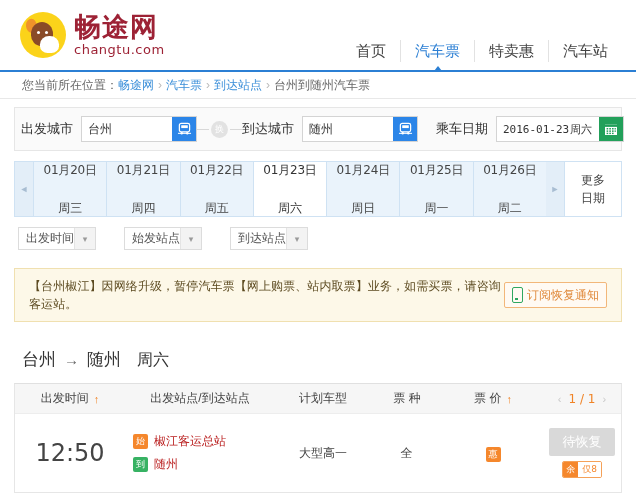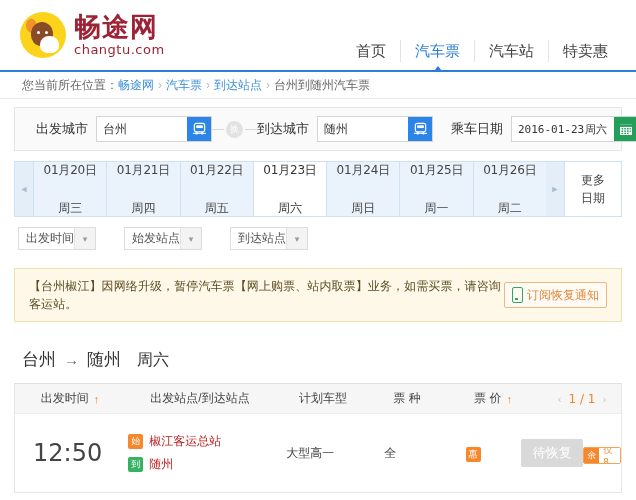--- a/index.html
+++ b/index.html
@@ -56,21 +56,21 @@
     border-bottom:1px solid #e8e8e8;background:#fff;white-space:nowrap;
   }
   .breadcrumb .bc-label{color:#666;}
   .breadcrumb .bc-link{color:#3b8fd9;cursor:pointer;}
   .breadcrumb .bc-sep{color:#bbb;margin:0 4px;}
   .breadcrumb .bc-current{color:#666;}
 
   
   .searchbar{
     margin:8px 14px 0 14px;height:44px;background:#fafafa;border:1px solid #e6e6e6;
-    display:flex;align-items:center;padding:0 21px;box-sizing:border-box;
+    display:flex;align-items:center;padding:0 6px;box-sizing:border-box;
   }
   .field-label{font-size:13px;color:#333;margin-right:8px;white-space:nowrap;}
   .input-wrap{position:relative;height:26px;display:flex;align-items:center;}
   .city-input{
     width:116px;height:26px;box-sizing:border-box;border:1px solid #d4d4d4;background:#fff;
     font-size:12px;color:#333;padding:0 28px 0 6px;outline:none;
     font-family:"Liberation Sans",sans-serif;
   }
   .bus-btn{
     position:absolute;right:1px;top:1px;width:24px;height:24px;background:#2b85e8;
@@ -189,21 +189,21 @@
   .st-name{font-size:12px;color:#b91c1c;white-space:nowrap;}
   .model{font-size:12px;color:#444;}
   .tickettype{font-size:12px;color:#444;letter-spacing:1px;}
   .price-cell{flex-direction:column;}
   .price{color:#f5872c;font-family:"DejaVu Sans",sans-serif;font-size:22px;line-height:24px;white-space:nowrap;}
   .price .yen{font-size:13px;}
   .hui{
     margin-top:3px;width:15px;height:15px;background:#f5872c;color:#fff;font-size:9px;
     display:flex;align-items:center;justify-content:center;border-radius:2px;
   }
-  .action-cell{}
+  .action-cell{flex-direction:column;}
   .btn-disabled{
     width:66px;height:28px;background:#d9d9d9;color:#fff;font-size:13px;
     display:flex;align-items:center;justify-content:center;border-radius:2px;cursor:default;
   }
   .seat-badge{
     margin-top:5px;display:flex;border:1px solid #f5a158;border-radius:2px;overflow:hidden;height:15px;
   }
   .seat-badge .sb-k{background:#f5872c;color:#fff;font-size:9px;padding:0 3px;display:flex;align-items:center;}
   .seat-badge .sb-v{background:#fff;color:#f5872c;font-size:9px;padding:0 4px;display:flex;align-items:center;
     font-family:"DejaVu Sans",sans-serif;}
@@ -224,22 +224,22 @@
       </div>
       <div class="logo-text">
         <div class="logo-cn">畅途网</div>
         <div class="logo-en">changtu.com</div>
       </div>
     </div>
 
     <div class="nav">
       <div class="nav-item">首页</div>
       <div class="nav-item active">汽车票</div>
+      <div class="nav-item">特卖惠</div>
       <div class="nav-item">汽车站</div>
-      <div class="nav-item">特卖惠</div>
     </div>
   </div>
 
   <div class="breadcrumb">
     <span class="bc-label">您当前所在位置：</span><span class="bc-link">畅途网</span><span class="bc-sep">›</span><span class="bc-link">汽车票</span><span class="bc-sep">›</span><span class="bc-link">到达站点</span><span class="bc-sep">›</span><span class="bc-current">台州到随州汽车票</span>
   </div>
 
   <div class="searchbar">
     <span class="field-label">出发城市</span>
     <span class="input-wrap">

